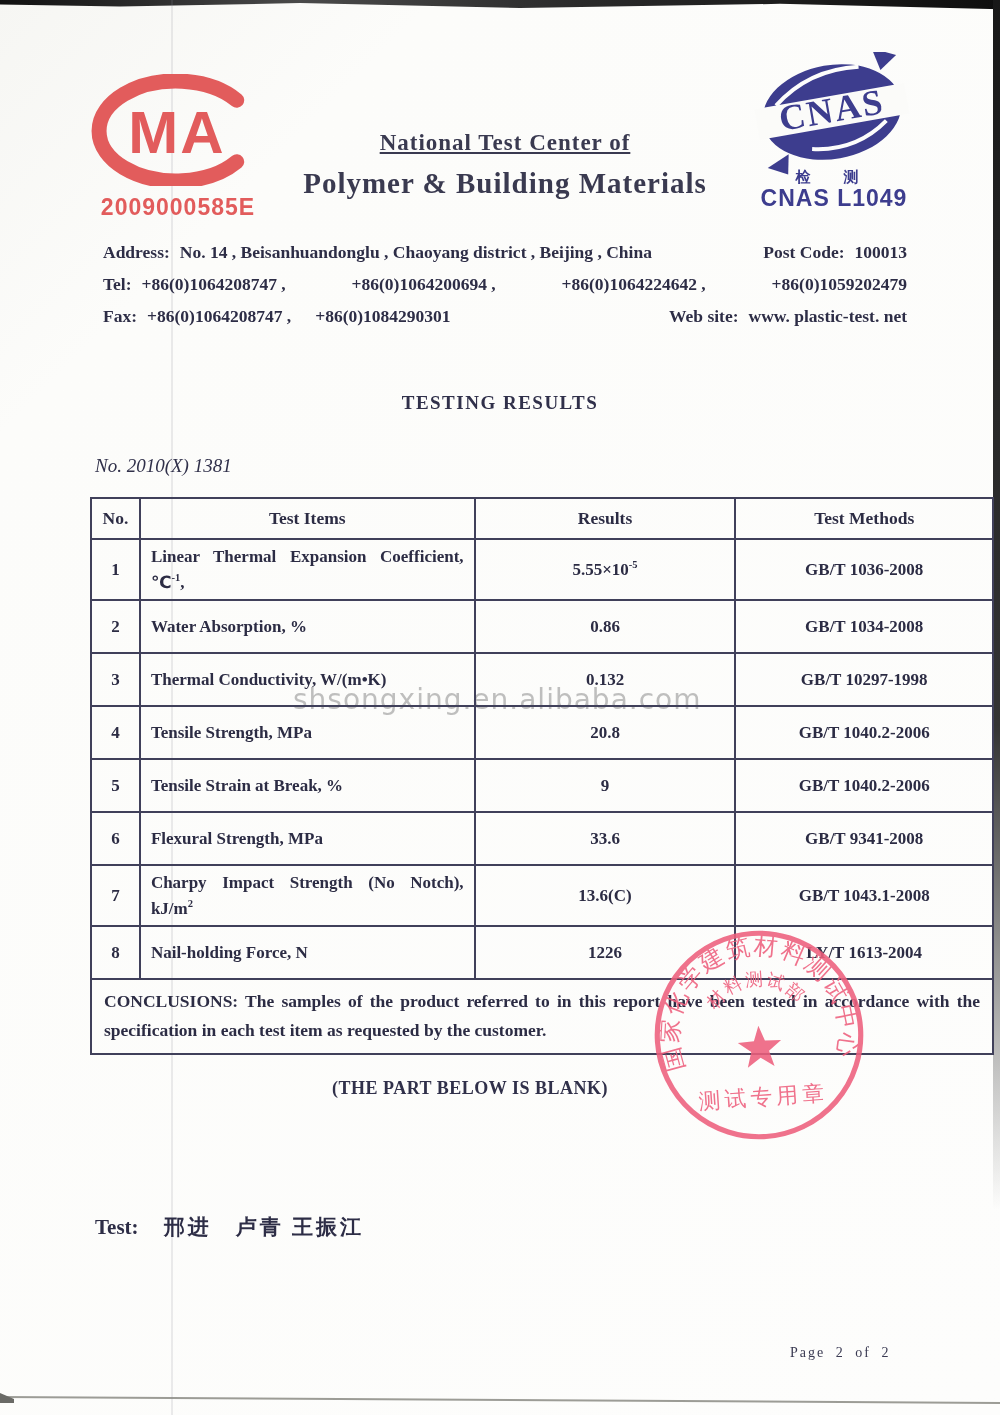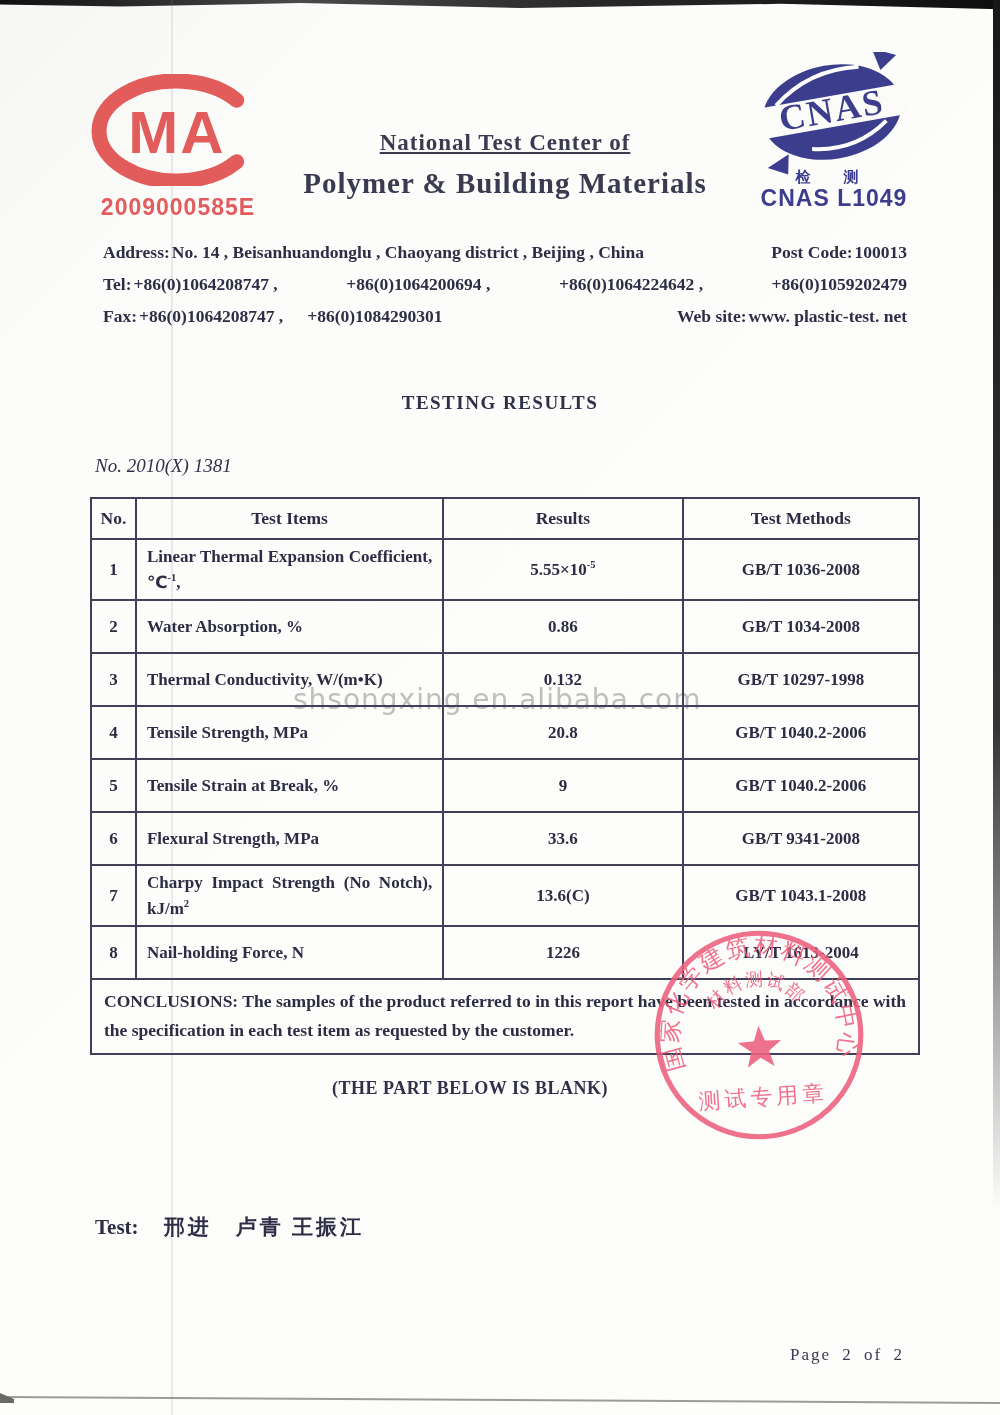--- a/index.html
+++ b/index.html
@@ -33,50 +33,50 @@
     font-weight:bold; font-size:23px; color:#e25c5c; letter-spacing:1px; }
   .org-title { position:absolute; left:255px; top:130px; width:500px; text-align:center;
     font-weight:bold; color:#3a3a50; }
   .org-title .l1 { font-size:23px; letter-spacing:1px;text-decoration:underline; }
   .org-title .l2 { font-size:29px; letter-spacing:1px; margin-top:11px; }
   .cnas-wrap { position:absolute; left:752px; top:52px; }
   
   .contact { position:absolute; left:103px; top:242px; width:804px;
     font-weight:bold; font-size:17.5px; color:#2d2d46; }
   .contact .row { display:flex; justify-content:space-between; margin-bottom:11px; }
-  .contact .lbl { margin-right:2px; }
+  .contact .lbl { margin-right:10px; }
   .contact .grp { display:inline-flex; }
   
   .testing-results { position:absolute; left:0; top:392px; width:1000px; text-align:center;
     font-weight:bold; font-size:19px; letter-spacing:1.5px; color:#30304a; }
   .report-no { position:absolute; left:95px; top:455px;
     font-weight:normal; font-style:italic; font-size:19px; color:#30304a; }
   
   .tbl-wrap { position:absolute; left:90px; top:497px; }
-  table { border-collapse:collapse; width:830px; }
+  table { border-collapse:collapse; width:904px; }
   th, td { border:2px solid #40405a; font-weight:bold; font-size:17px;
     color:#2c2c44; text-align:center; vertical-align:middle; padding:4px 8px; }
   th { height:41px; font-size:17.5px; }
   td.c-no { width:45px; }
   td.c-item { width:308px; text-align:justify; text-align-last:left; padding:4px 10px; line-height:1.5; }
   td.c-res { width:240px; }
   td.c-met { width:237px; }
   tr.data-row td { height:53px; }
   sup { font-size:0.62em; }
   td.conclusions { text-align:justify; text-align-last:left; font-size:17.5px;
     line-height:1.68; padding:7px 12px; }
   .below-blank { position:absolute; left:0; top:1078px; width:940px; text-align:center;
     font-weight:bold; font-size:18px; letter-spacing:0.5px; color:#30304a; }
   
   .stamp { position:absolute; left:650px; top:926px; width:218px; height:218px; opacity:0.88; }
   
   .test-line { position:absolute; left:95px; top:1213px; font-weight:bold; font-size:21px;
     color:#2d2d46; }
   .test-line .names { margin-left:20px; letter-spacing:3px; }
-  .page-number { position:absolute; left:790px; top:1345px; font-size:17px;
+  .page-number { position:absolute; left:790px; top:1345px; font-size:14px;
     letter-spacing:2px; word-spacing:5px; color:#3a3a52; }
 </style>
 </head>
 <body>
 
 <div class="scan">
 
   <div class="artifact-top"></div>
   <div class="artifact-right"></div>
   <div class="artifact-bottom"></div>

